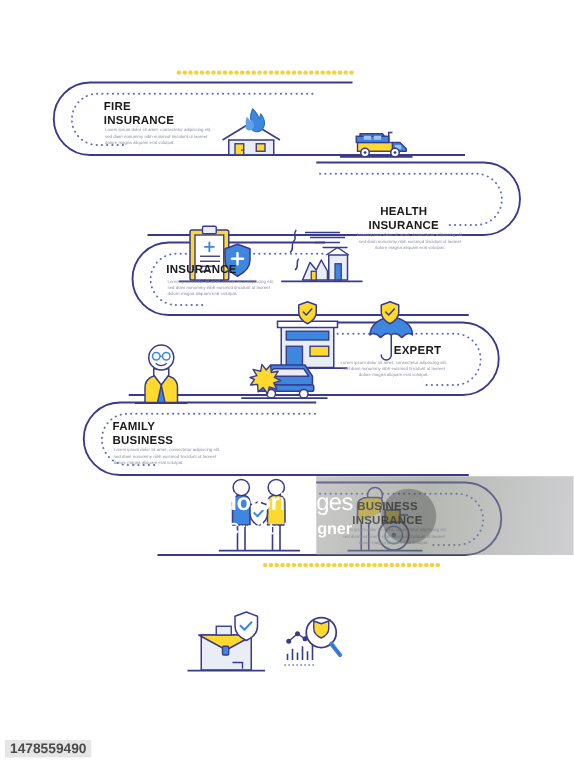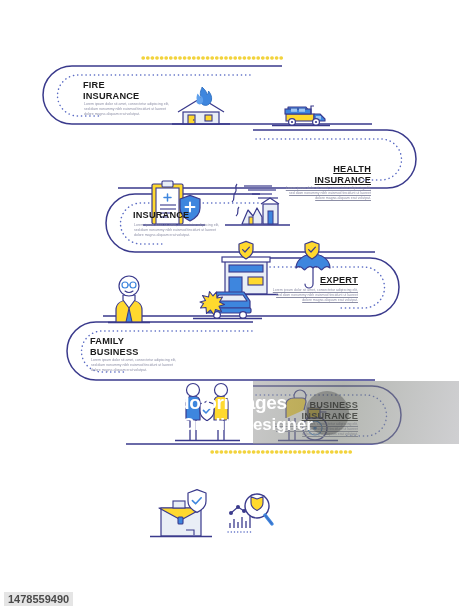--- a/index.html
+++ b/index.html
@@ -23,37 +23,37 @@
   }
   .panel-body{
     position:absolute;
     font-size:3.5px;
     line-height:5.1px;
     color:#8d8fa6;
     margin:0;
     width:86px;
   }
   .align-left .panel-title,.align-left .panel-body{text-align:left;}
-  .align-right .panel-title,.align-right .panel-body{text-align:right;text-decoration:underline;}
+  .align-right .panel-title,.align-right .panel-body{text-align:center;}
 
   .wm{position:absolute;pointer-events:none;}
   #wm-band{
     left:253px;top:377px;width:206px;height:63px;
     background:linear-gradient(100deg,rgba(150,150,150,.52),rgba(120,125,115,.55) 42%,rgba(160,160,165,.5));
   }
   #wm-band:after{
     content:"";position:absolute;left:52px;top:10px;width:44px;height:44px;border-radius:50%;
     background:rgba(40,40,40,.30);
   }
   #wm-text-getty{
     left:178px;top:388px;font-size:19px;font-weight:bold;color:#ffffff;letter-spacing:-.4px;
   }
-  #wm-text-getty .thin{font-weight:bold;text-align:right;}
+  #wm-text-getty .thin{font-weight:normal;text-align:right;}
   #wm-text-credit{
-    left:182px;top:411px;font-size:17px;font-weight:bold;color:#ffffff;letter-spacing:-.1px;
+    left:182px;top:411px;font-size:13px;font-weight:bold;color:#ffffff;letter-spacing:-.1px;
   }
   #wm-id{
     left:4px;top:588px;font-size:11px;font-weight:bold;color:#4a4a4a;
     background:rgba(225,225,225,.85);padding:1px 4px;text-align:right;
   }
 </style>
 </head>
 <body>
 
 <div id="stage">
@@ -254,21 +254,21 @@
 INSURANCE</div>
     <div class="panel-body" style="left:285px;top:182px;">Lorem ipsum dolor sit amet, consectetur adipiscing elit, sed diam nonummy nibh euismod tincidunt ut laoreet dolore magna aliquam erat volutpat.</div>
   </div>
 
   <div class="align-left">
     <div class="panel-title" style="left:133px;top:206px;">INSURANCE</div>
     <div class="panel-body" style="left:134px;top:219px;">Lorem ipsum dolor sit amet, consectetur adipiscing elit, sed diam nonummy nibh euismod tincidunt ut laoreet dolore magna aliquam erat volutpat.</div>
   </div>
 
   <div class="align-right">
-    <div class="panel-title" style="left:262px;top:271px;width:96px;">EXPERT</div>
+    <div class="panel-title" style="left:262px;top:271px;width:96px;padding-left:24px;">EXPERT</div>
     <div class="panel-body" style="left:272px;top:284px;">Lorem ipsum dolor sit amet, consectetur adipiscing elit, sed diam nonummy nibh euismod tincidunt ut laoreet dolore magna aliquam erat volutpat.</div>
   </div>
 
   <div class="align-left">
     <div class="panel-title" style="left:90px;top:332px;">FAMILY
 BUSINESS</div>
     <div class="panel-body" style="left:91px;top:354px;">Lorem ipsum dolor sit amet, consectetur adipiscing elit, sed diam nonummy nibh euismod tincidunt ut laoreet dolore magna aliquam erat volutpat.</div>
   </div>
 
   <div class="align-right">

